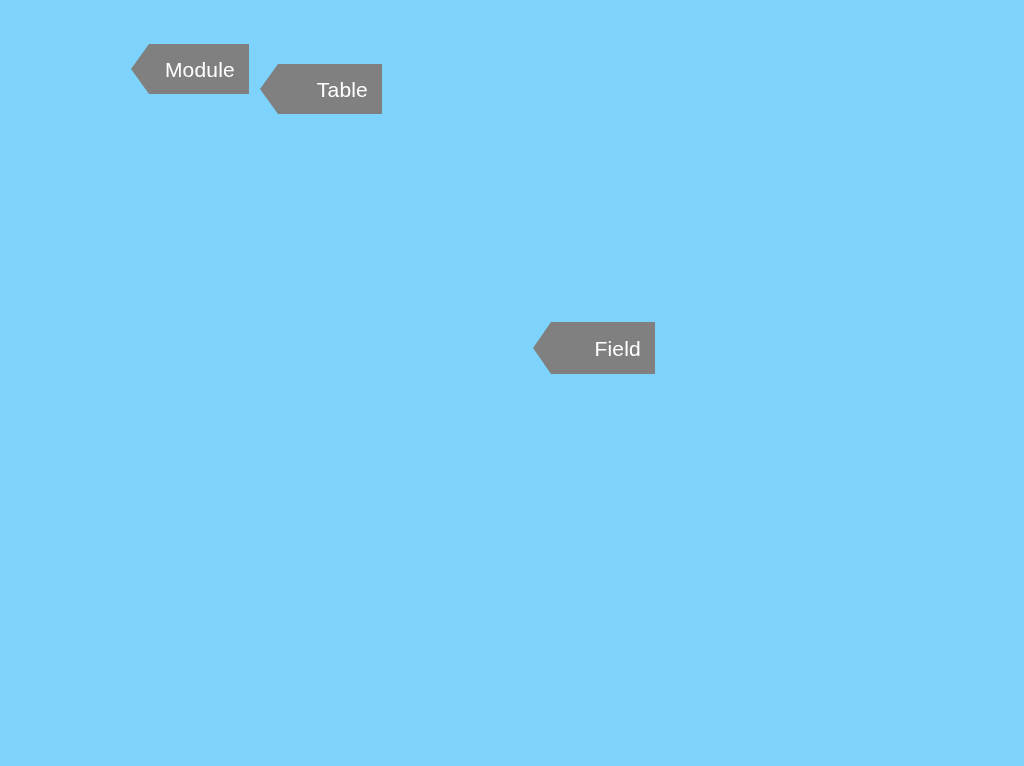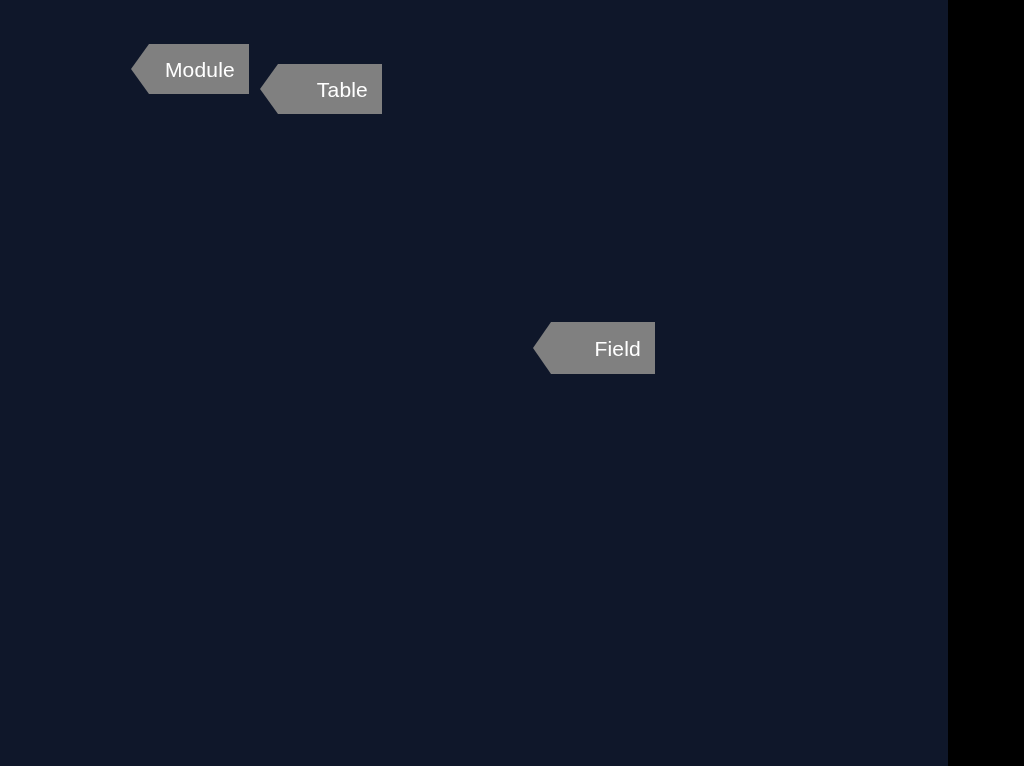--- a/index.html
+++ b/index.html
@@ -2,23 +2,23 @@
 <html><head>
 <meta charset="utf-8">
 <style>
   html, body {
     margin: 0;
     padding: 0;
     background: #000000;
   }
   #canvas {
     position: relative;
-    width: 948px;
+    width: 1024px;
     height: 766px;
-    background: #0f172a;
+    background: #7dd3fc;
     overflow: hidden;
     font-family: "Liberation Sans", sans-serif;
   }
   .callout {
     position: absolute;
     display: flex;
     align-items: center;
     justify-content: flex-end;
     box-sizing: border-box;
     background: #808080;

